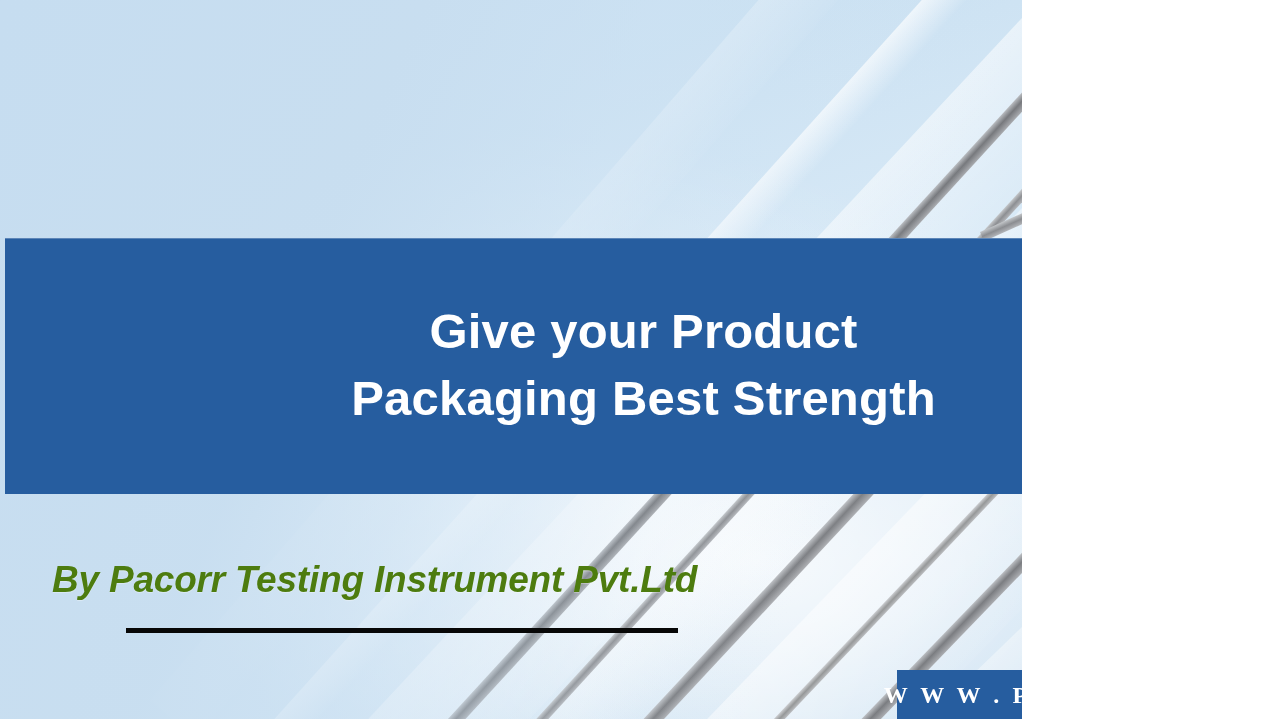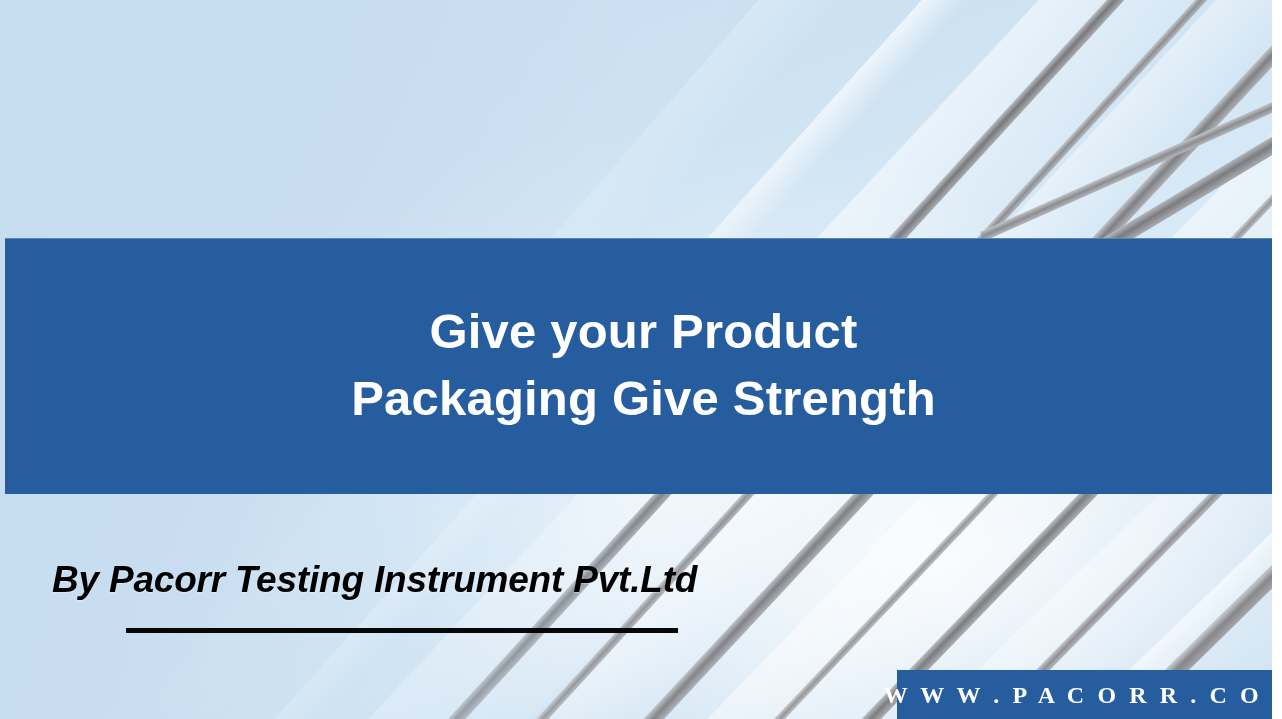--- a/index.html
+++ b/index.html
@@ -7,21 +7,21 @@
     margin: 0;
     padding: 0;
     background: #ffffff;
   }
   body {
     font-family: "Liberation Sans", sans-serif;
   }
 
   .slide {
     position: relative;
-    width: 1272px;
+    width: 1022px;
     height: 719px;
     overflow: hidden;
     background: #cfe2f2;
   }
 
   
   .photo {
     position: absolute;
     inset: 0;
     overflow: hidden;
@@ -75,21 +75,21 @@
 
   
   .byline-wrap {
     position: absolute;
     left: 52px;
     top: 558px;
     width: 760px;
   }
   .byline {
     margin: 0;
-    color: #000000;
+    color: #4d7c0f;
     font-family: "Liberation Sans", sans-serif;
     font-weight: bold;
     font-style: italic;
     font-size: 37px;
     line-height: 44px;
     letter-spacing: -0.2px;
     white-space: nowrap;
     text-shadow: 0 1px 1px rgba(255,255,255,0.35);
   }
   .byline-rule {
@@ -176,21 +176,21 @@
     <div class="pane" style="left:860px; top:930px; width:1300px; height:40px; transform: rotate(-44deg);
                 background: linear-gradient(to bottom, rgba(255,255,255,0.62), rgba(255,255,255,0.0));"></div>
 
     <div class="pane" style="left:0; top:0; width:1282px; height:719px; transform:none;
                 background: linear-gradient(112deg, rgba(198,221,240,0.99) 0%, rgba(200,222,240,0.97) 27%, rgba(205,226,243,0.55) 42%, rgba(210,230,245,0.10) 55%, rgba(255,255,255,0.0) 66%);"></div>
   </div>
 
   <div class="title-banner">
     <h1 class="title-text">
       <span class="title-line">Give your Product</span>
-      <span class="title-line">Packaging Give Strength</span>
+      <span class="title-line">Packaging Best Strength</span>
     </h1>
   </div>
 
   <div class="byline-wrap">
     <p class="byline">By Pacorr Testing Instrument Pvt.Ltd</p>
     <div class="byline-rule"></div>
   </div>
 
   <div class="footer-bar">
     <span class="footer-url">W W W . P A C O R R . C O M</span>

